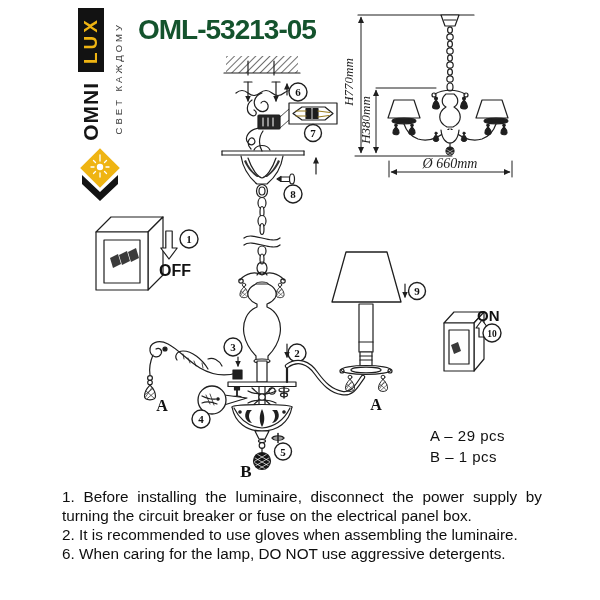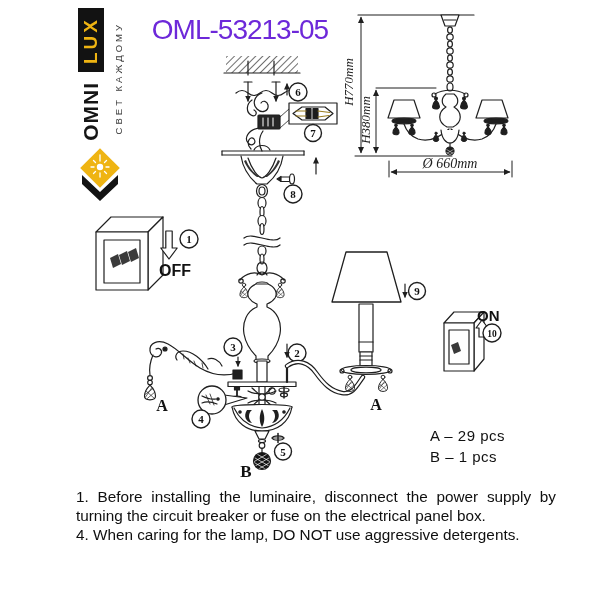--- a/index.html
+++ b/index.html
@@ -11,35 +11,35 @@
            display:flex;align-items:center;justify-content:center;}
   #lux-box span{font-weight:bold;font-size:19px;letter-spacing:3px;color:#EFB412;}
   #omni-word{position:absolute;left:78px;top:72px;width:26px;height:78px;
              display:flex;align-items:center;justify-content:center;}
   #omni-word span{font-weight:bold;font-size:21px;letter-spacing:1px;color:#151515;}
   #tagline{position:absolute;left:110px;top:7px;width:16px;height:142px;
            display:flex;align-items:center;justify-content:center;}
   #tagline span{font-size:9.5px;letter-spacing:3px;color:#3c3c3c;}
   #logo-mark{position:absolute;left:77px;top:148px;}
   
-  #model-title{position:absolute;left:138px;top:14px;width:204px;text-align:center;
-               font-size:28px;font-weight:normal;letter-spacing:-1px;color:#6d28d9;}
+  #model-title{position:absolute;left:138px;top:14px;width:204px;text-align:left;
+               font-size:28px;font-weight:bold;letter-spacing:-1px;color:#14532d;}
   
   #art{position:absolute;left:0;top:0;}
   #art .ln{stroke:#1f1f1f;fill:none;stroke-width:1.2;stroke-linecap:round;stroke-linejoin:round;}
   #art text{stroke:none;}
   #art .co-c{fill:#fff;stroke:#1f1f1f;stroke-width:1.4;}
   #art .co-t{font:600 11px "Liberation Serif",serif;text-anchor:middle;fill:#111;}
   #art .dim{font:italic 13px "Liberation Serif",serif;text-anchor:middle;fill:#1f1f1f;}
   #art .dim2{font:italic 14px "Liberation Serif",serif;text-anchor:middle;fill:#1f1f1f;}
   #art .lblAB{font:bold 16px "Liberation Serif",serif;text-anchor:middle;fill:#111;}
   #art .onoff{font:bold 16px "Liberation Sans",sans-serif;fill:#111;}
   #art .pcs{font:15px "Liberation Sans",sans-serif;fill:#111;letter-spacing:0.5px;}
   
-  #instructions{position:absolute;left:76px;top:487px;width:480px;
+  #instructions{position:absolute;left:62px;top:487px;width:480px;
                 font-size:15.3px;line-height:19px;text-align:justify;color:#0f0f0f;}
   #instructions p{margin:0;}
 </style>
 </head>
 <body>
 
 <div id="page">
 
   <div id="lux-box">
     <span class="vtext">LUX</span>
@@ -404,16 +404,17 @@
     </g>
 
     <g>
       <text class="pcs" x="430" y="441">A – 29 pcs</text>
       <text class="pcs" x="430" y="462">B – 1 pcs</text>
     </g>
   </svg>
 
   <div id="instructions">
     <p>1. Before installing the luminaire, disconnect the power supply by turning the circuit breaker or fuse on the electrical panel box.</p>
-    <p>4. When caring for the lamp, DO NOT use aggressive detergents.</p>
+    <p>2. It is recommended to use gloves when assembling the luminaire.</p>
+    <p>6. When caring for the lamp, DO NOT use aggressive detergents.</p>
   </div>
 
 </div>
 
 </body></html>

